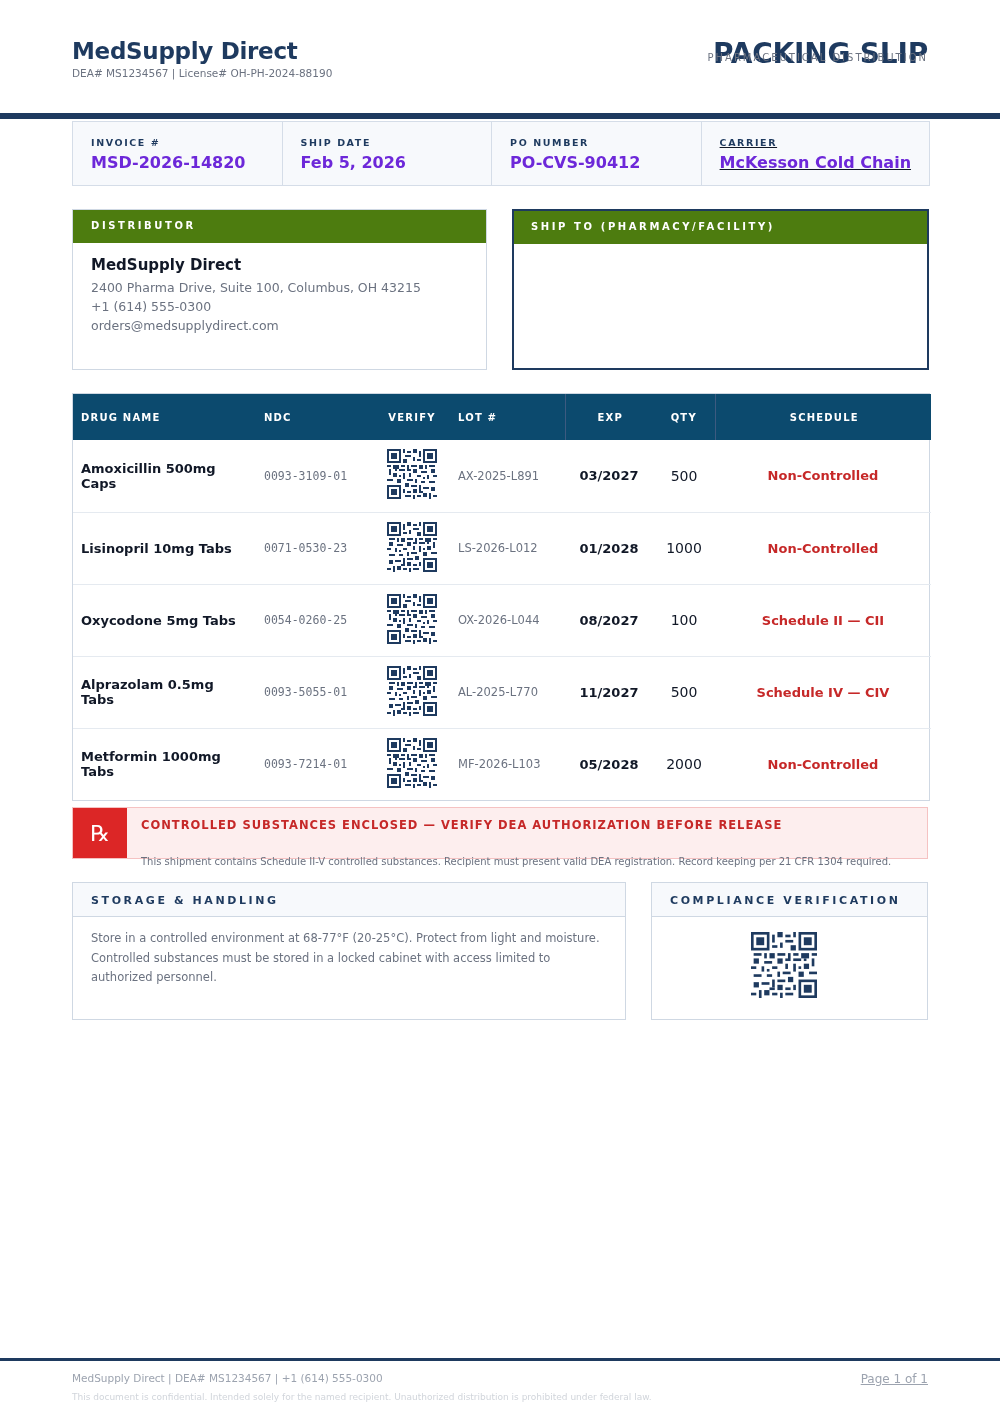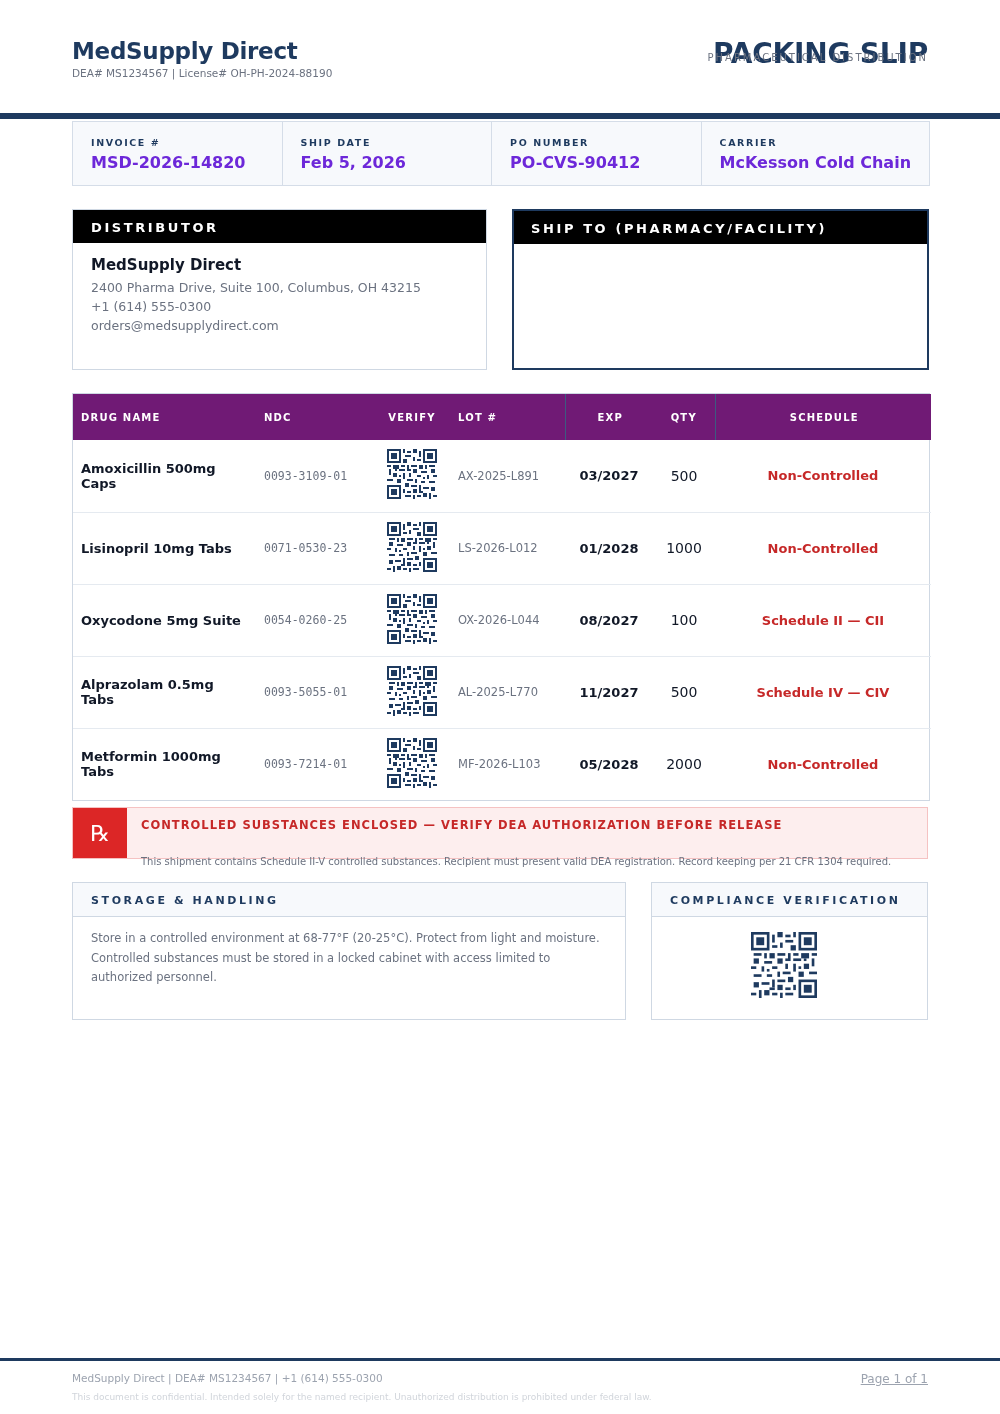--- a/index.html
+++ b/index.html
@@ -9,36 +9,36 @@
     .header { position: absolute; left: 72px; right: 72px; top: 38px; height: 50px; }
     .brand-name { position: absolute; left: 0; top: 0; font-size: 23px; font-weight: bold; color: #1e3a5f; letter-spacing: -0.3px; }
     .brand-sub { position: absolute; left: 0; top: 29px; font-size: 10.5px; color: #6b7280; }
     .doc-title { position: absolute; right: 0; top: -1px; font-size: 28px; font-weight: bold; color: #1e3a5f; letter-spacing: -0.2px; }
     .doc-sub { position: absolute; right: 0; top: 14px; font-size: 10px; color: #6b7280; letter-spacing: 2px; font-weight: normal; margin-left: 22px; }
 
     .top-rule { position: absolute; left: 0; right: 0; top: 113px; height: 6px; background: #1e3a5f; }
 
     .meta-strip { position: absolute; left: 72px; top: 121px; width: 858px; height: 65px; display: flex; border: 1px solid #d5dde8; background: #f7f9fc; }
     .meta-cell { flex: 1; border-right: 1px solid #d5dde8; padding: 15px 18px; }
-    .meta-cell:last-child { border-right: none; }
+    .meta-cell:last-child { border-right: none; text-decoration: underline; }
     .meta-label { font-size: 9.5px; font-weight: bold; letter-spacing: 1.6px; color: #1e3a5f; }
     .meta-value { font-size: 16px; font-weight: bold; color: #6d28d9; margin-top: 5px; white-space: nowrap; }
 
     .party { position: absolute; top: 209px; height: 161px; border: 1px solid #cfd8e3; background: #fff; }
     .party.dist { left: 72px; width: 415px; }
     .party.ship { left: 512px; width: 417px; border: 2px solid #1e3a5f; }
-    .party-head { background: #000000; height: 33px; color: #fff; font-size: 13px; font-weight: bold; letter-spacing: 2.6px; padding: 10px 18px 0; }
+    .party-head { background: #4d7c0f; height: 33px; color: #fff; font-size: 10px; font-weight: bold; letter-spacing: 2.6px; padding: 10px 18px 0; }
     .party.ship .party-head { padding-left: 17px; }
     .party-body { padding: 13px 18px; }
     .party-name { font-size: 15px; font-weight: bold; color: #111827; margin-bottom: 4px; }
     .party-line { font-size: 12.5px; color: #6b7280; line-height: 19px; }
 
     .items { position: absolute; left: 72px; top: 393px; width: 858px; border: 1px solid #cfd8e3; border-collapse: collapse; }
     .items table { width: 100%; border-collapse: collapse; table-layout: fixed; }
-    .items th { background: #701a75; color: #fff; font-size: 10px; font-weight: bold; letter-spacing: 1.2px; height: 46px; text-align: left; padding: 0 8px; }
+    .items th { background: #0c4a6e; color: #fff; font-size: 10px; font-weight: bold; letter-spacing: 1.2px; height: 46px; text-align: left; padding: 0 8px; }
     .items th.c-exp, .items th.c-qty, .items th.c-sched, .items th.c-ver { text-align: center; }
     .items th.sep-l { border-left: 1px solid #3d5a80; padding-left: 10px; }
     .items td { height: 72px; border-top: 1px solid #e5eaf0; padding: 0 8px; font-size: 13px; vertical-align: middle; }
     .items tr:first-child td { border-top: none; margin-left: 12px; }
     .items td.drug { font-weight: bold; color: #111827; font-size: 13px; }
     .items td.ndc { font-family: "DejaVu Sans Mono", "Liberation Mono", monospace; font-size: 11.5px; color: #6b7280; }
     .items td.ver { text-align: center; }
     .items td.lot { font-size: 11.5px; color: #6b7280; }
     .items td.exp { font-weight: bold; text-align: center; font-size: 13px; }
     .items td.qty { text-align: center; font-size: 14px; font-weight: 500; }
@@ -213,21 +213,21 @@
         <td class="ndc">0071-0530-23</td>
         <td class="ver"><svg class="qr" viewBox="0 0 25 25">
               <use href="#qr-sym" transform="translate(25,0) scale(-1,1)"></use>
             </svg></td>
         <td class="lot">LS-2026-L012</td>
         <td class="exp">01/2028</td>
         <td class="qty">1000</td>
         <td class="sched">Non-Controlled</td>
       </tr>
       <tr>
-        <td class="drug">Oxycodone 5mg Suite</td>
+        <td class="drug">Oxycodone 5mg Tabs</td>
         <td class="ndc">0054-0260-25</td>
         <td class="ver"><svg class="qr" viewBox="0 0 25 25">
               <use href="#qr-sym"></use>
             </svg></td>
         <td class="lot">OX-2026-L044</td>
         <td class="exp">08/2027</td>
         <td class="qty">100</td>
         <td class="sched">Schedule II — CII</td>
       </tr>
       <tr>

